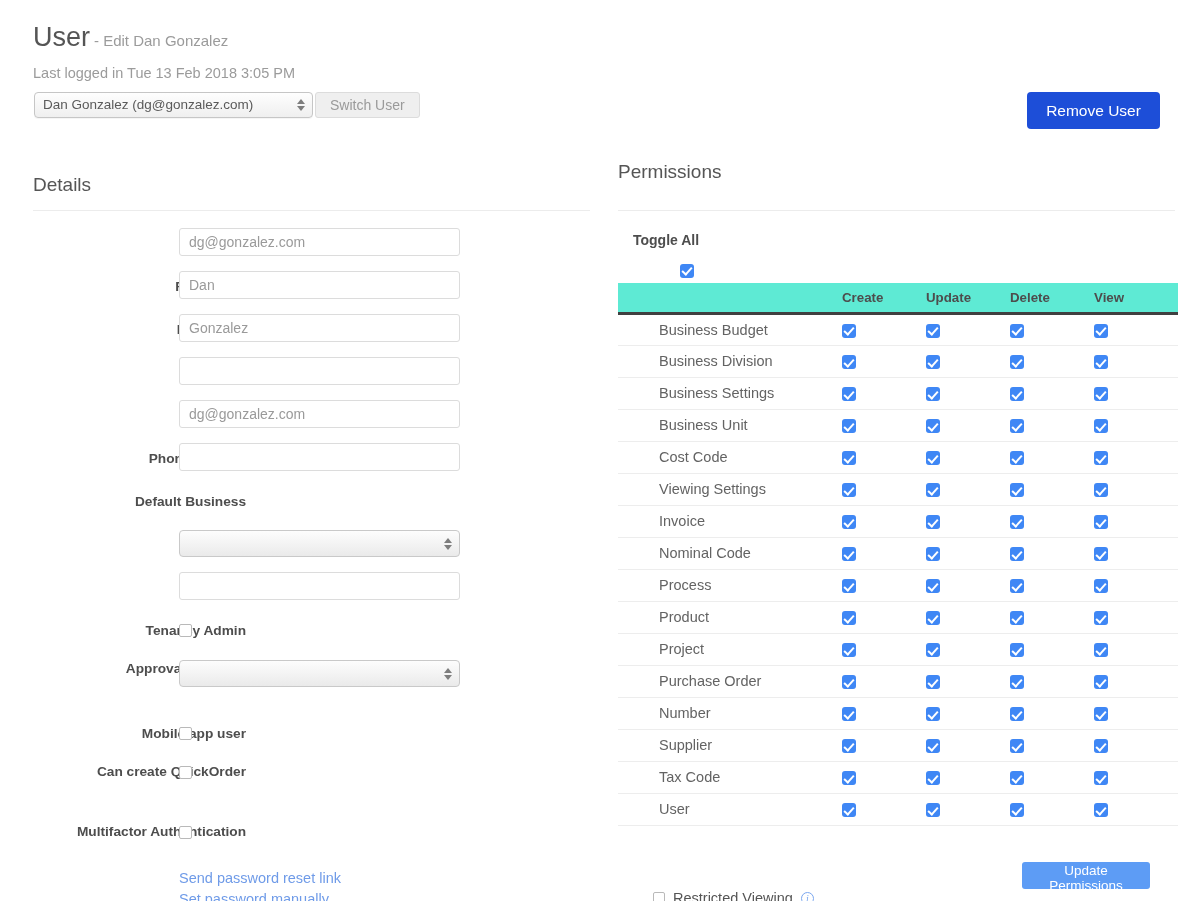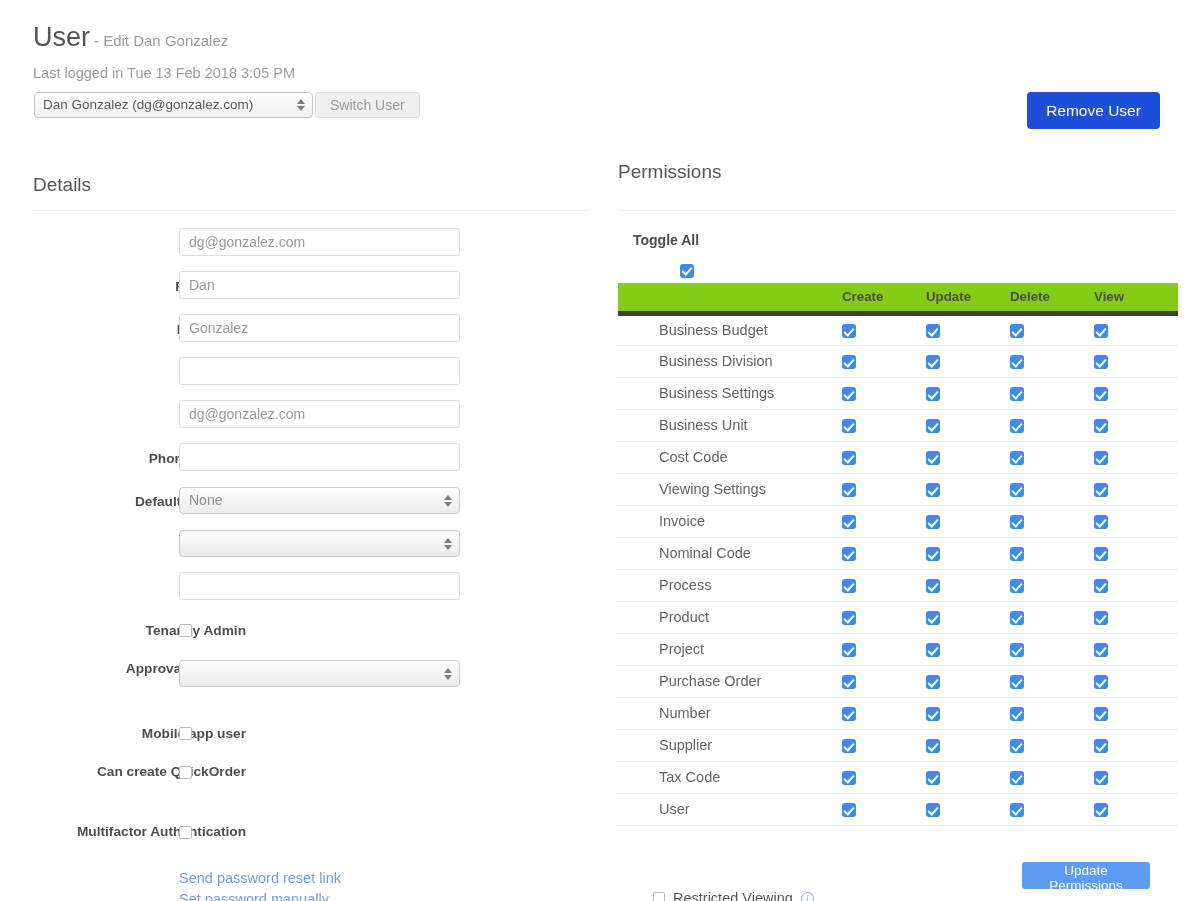--- a/index.html
+++ b/index.html
@@ -107,23 +107,23 @@
     border: solid #fff; border-width: 0 2px 2px 0;
     transform: rotate(42deg);
   }
 
   table.perm-table {
     position: absolute; left: 618px; top: 283px;
     width: 560px; border-collapse: collapse;
     font-size: 14px;
   }
   table.perm-table thead th {
-    background: #84cc16; height: 30px;
+    background: #5eead4; height: 30px;
     font-size: 13.3px; font-weight: bold; color: #4d4d4d;
-    text-align: left; padding: 0; border-bottom: 5px solid #404040;
+    text-align: left; padding: 0; border-bottom: 3px solid #404040;
   }
   table.perm-table thead th.h-name { width: 224px; }
   table.perm-table thead th.h-col { width: 84px; }
   table.perm-table tbody td {
     height: 32px; border-bottom: 1px solid #ededed; padding: 0;
     color: #636363; font-size: 14.5px;
   }
   table.perm-table tbody td.c-name { padding-left: 41px; }
   table.perm-table tbody tr:last-child td { border-bottom: 1px solid #ededed; }
 
@@ -189,26 +189,20 @@
       <div class="frow">
         <div class="flabel" style="top: 7px;">Email</div>
         <div class="fctl" style="top: 0px;"><input class="finput" type="text" value="dg@gonzalez.com" style=""></div>
       </div>
       <div class="frow">
         <div class="flabel" style="top: 7px;">Phone Number</div>
         <div class="fctl" style="top: 0px;"><input class="finput" type="text" value="" style=""></div>
       </div>
       <div class="frow">
         <div class="flabel" style="top: 7px;">Default Business</div>
-        <div class="fctl" style="top: 1px;">
-          <div class="fselect"><span>None</span><span class="sel-arrows">
-              <i class="up"></i>
-              <i class="dn"></i>
-            </span></div>
-        </div>
       </div>
       <div class="frow">
         <div class="flabel" style="top: 7px;">Timezone</div>
         <div class="fctl" style="top: 1px;">
           <div class="fselect"><span></span><span class="sel-arrows">
               <i class="up"></i>
               <i class="dn"></i>
             </span></div>
         </div>
       </div>

